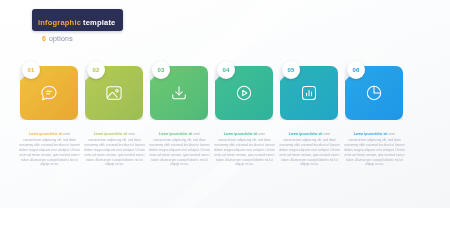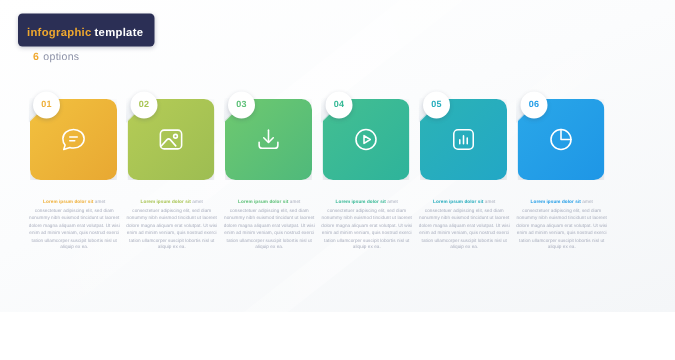--- a/index.html
+++ b/index.html
@@ -19,21 +19,21 @@
     position:absolute;
     background:linear-gradient(110deg, rgba(255,255,255,0) 0%, rgba(255,255,255,.9) 50%, rgba(255,255,255,0) 100%);
     transform:rotate(-38deg);
     pointer-events:none;
   }
   .streak.a{left:-40px;top:40px;width:520px;height:26px;opacity:.7;}
   .streak.b{left:-20px;top:150px;width:520px;height:18px;opacity:.5;}
 
   
   .header{
-    position:absolute;left:12px;top:9px;
+    position:absolute;left:32px;top:9px;
   }
   .banner{
     display:inline-block;
     background:#2b2f55;
     border-radius:3px;
     padding:3px 7px 3px 6px;
     line-height:1;
     box-shadow:0 1px 3px rgba(40,44,80,.25);
   }
   .banner .b1{

